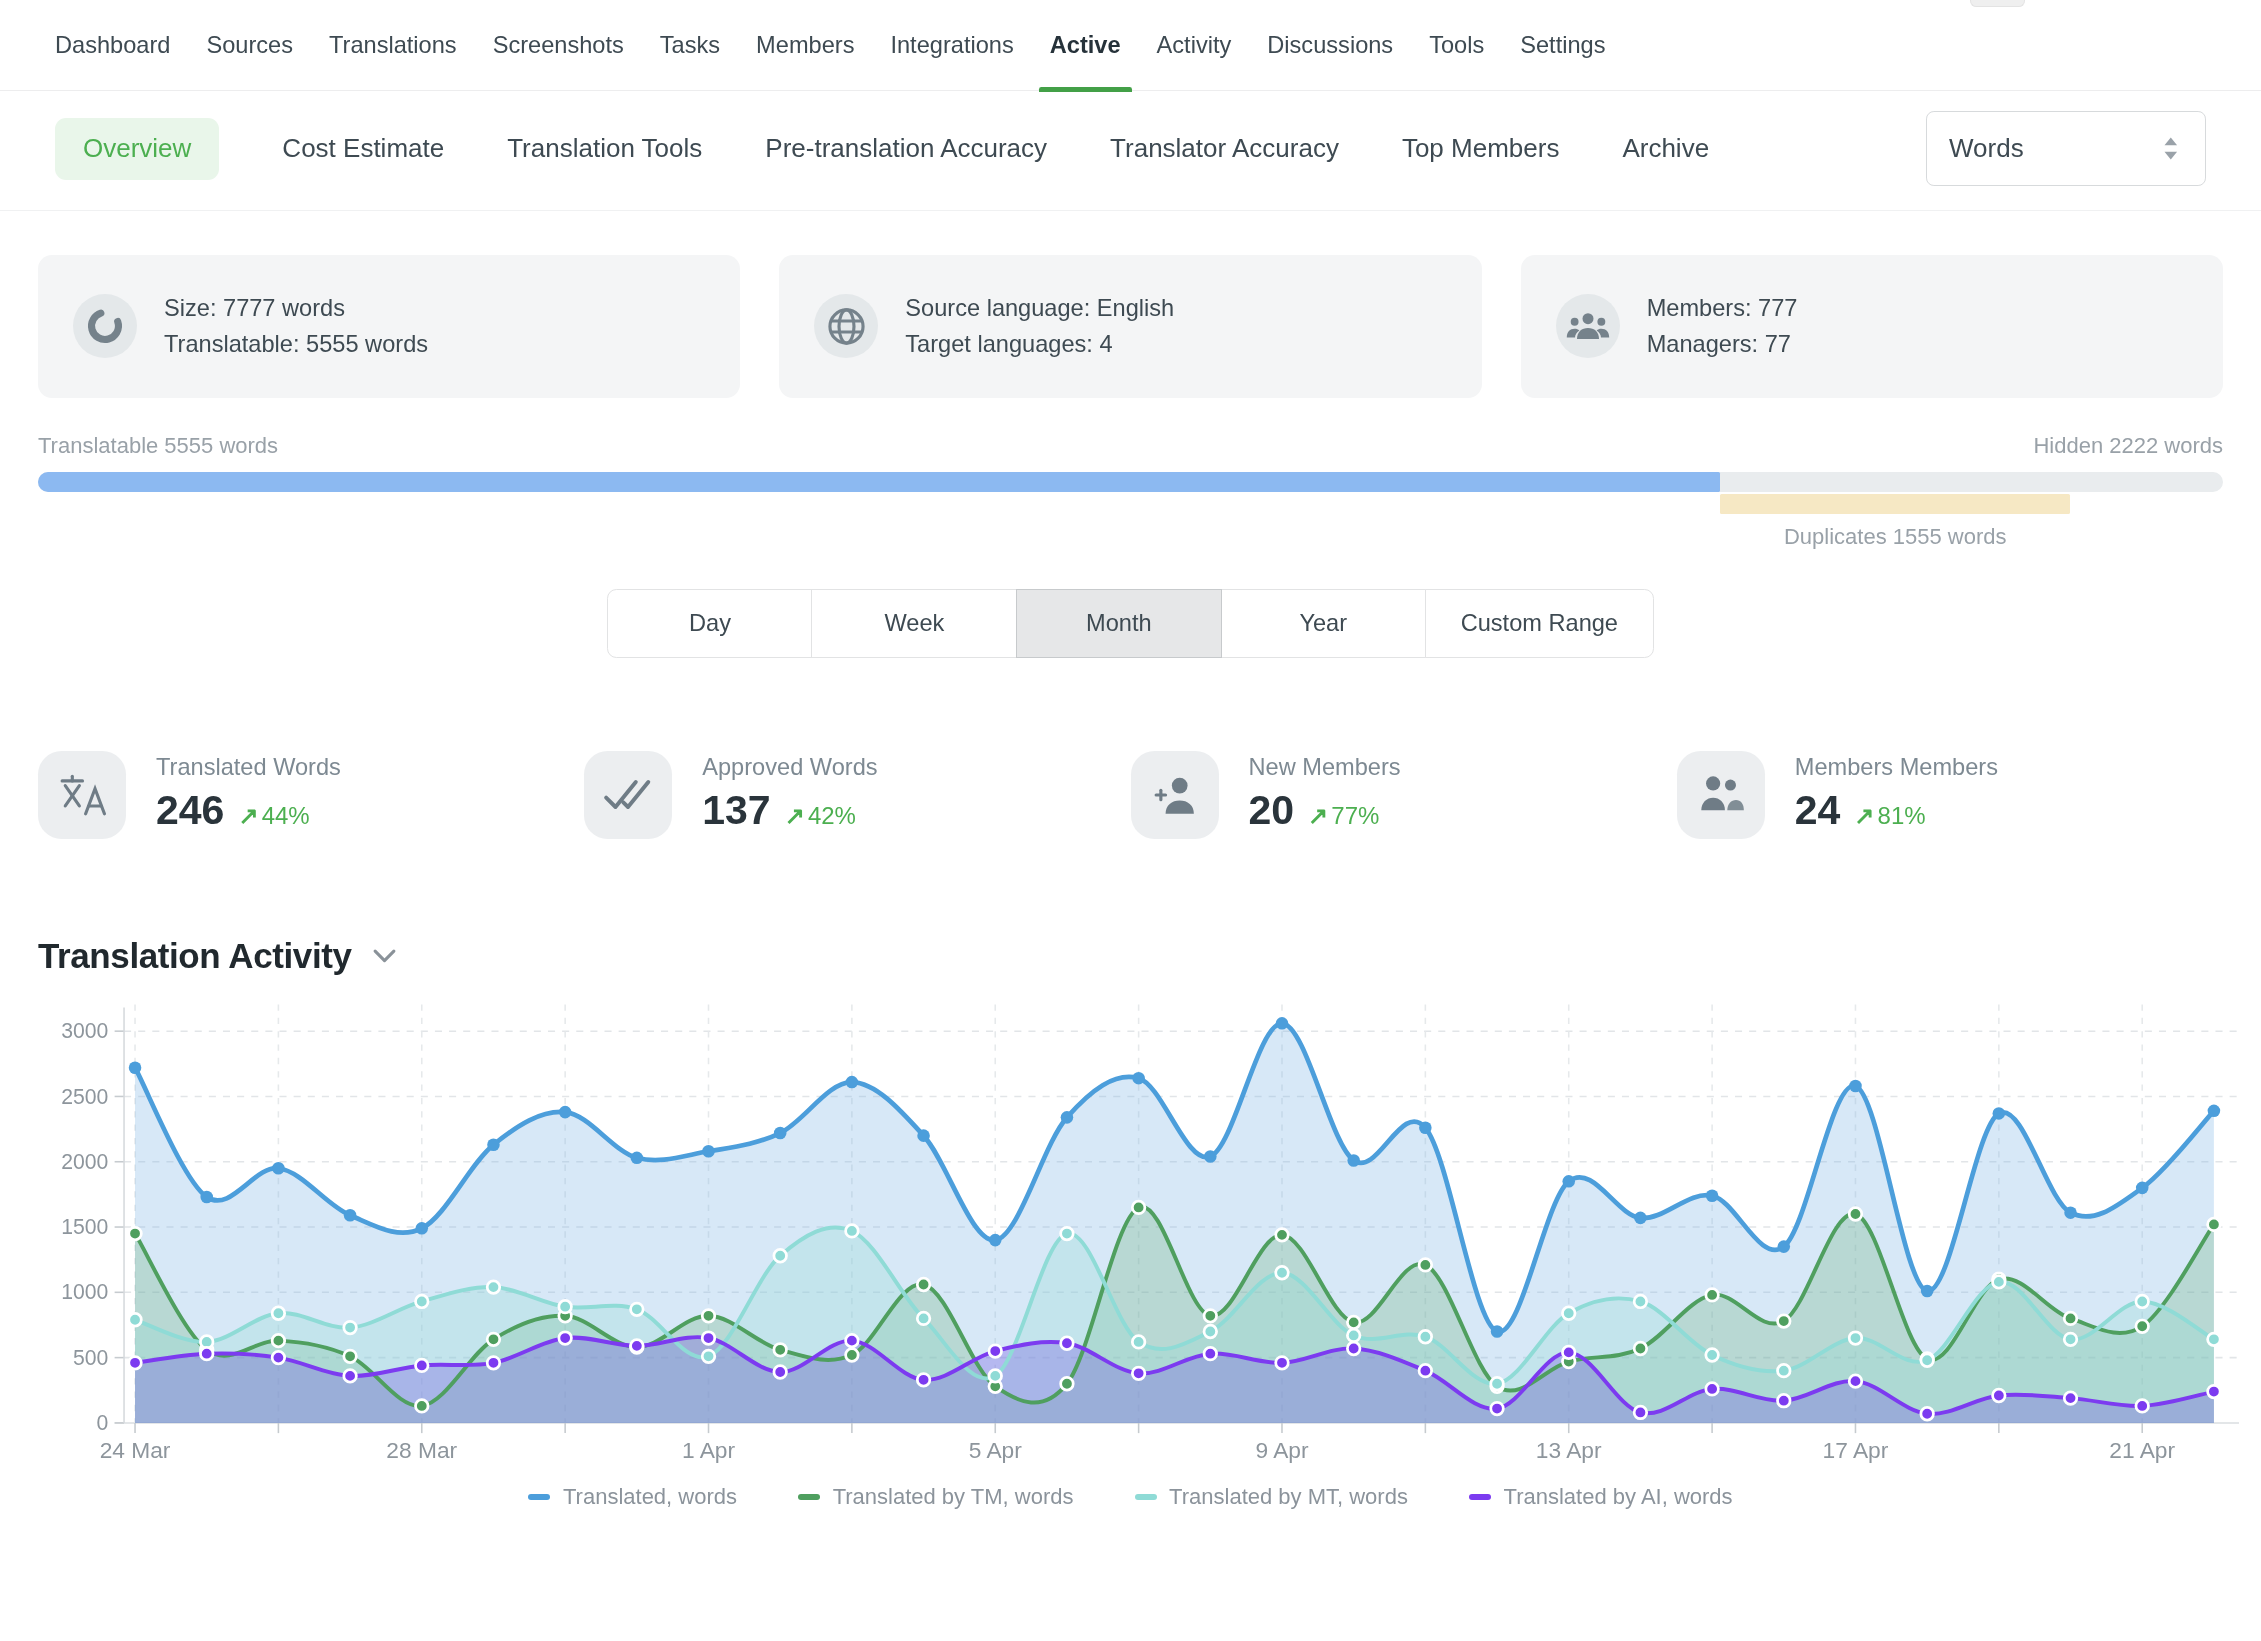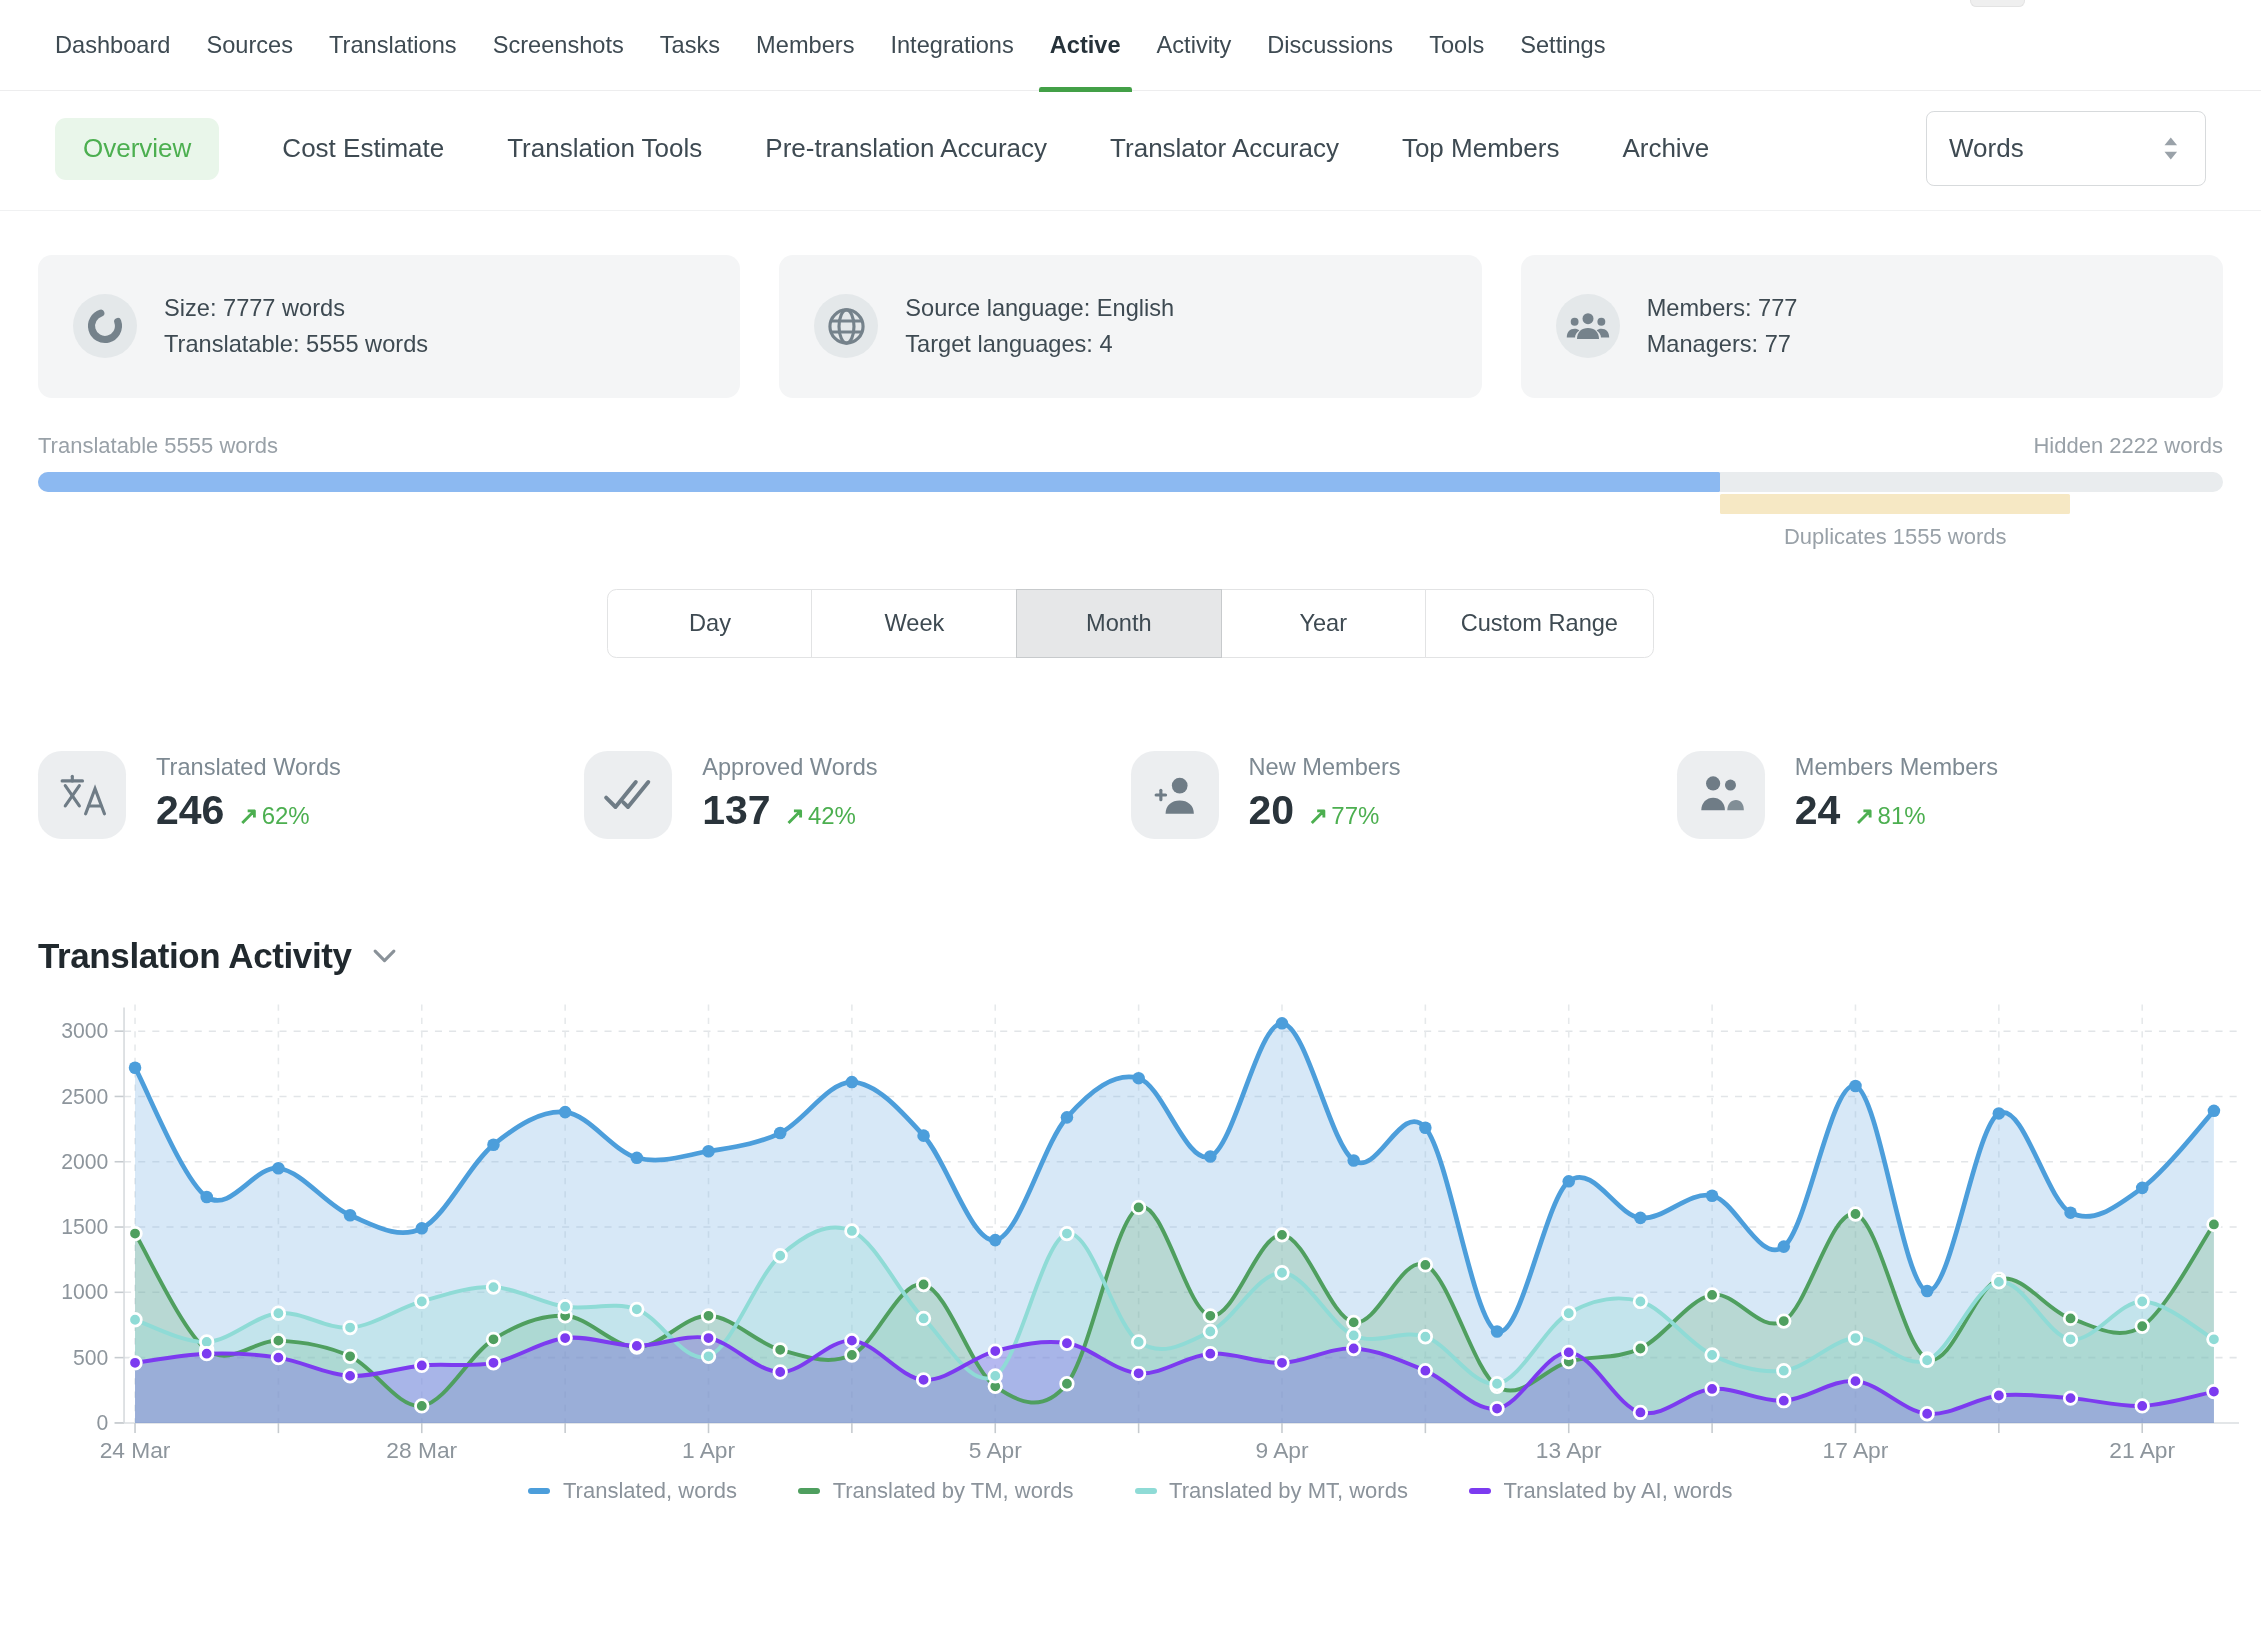--- a/index.html
+++ b/index.html
@@ -61,21 +61,21 @@
   .stat .slabel { font-size:23.6px; color:#7d8992; margin-top:3.1px; }
   .stat .srow { display:flex; align-items:baseline; gap:14px; margin-top:6.3px; }
   .stat .svalue { font-size:41px; font-weight:bold; color:#2a343b; }
   .stat .schange { font-size:24px; color:#4caf50; }
   .stat .schange .arr { font-weight:bold; margin-right:3.1px; }
 
   
   .chart-head { display:flex; align-items:center; gap:20.4px; margin:97px 38px 0 38px; }
   .chart-head h2 { font-size:35px; color:#21292e; letter-spacing:-0.4px; }
   .chart-box { margin-top:7.9px; }
-  .legend { display:flex; justify-content:center; gap:61px; margin-top:1px; }
+  .legend { display:flex; justify-content:center; gap:61px; margin-top:7px; }
   .legend .litem { display:flex; align-items:center; gap:12.6px; font-size:22px; color:#8b939b; }
   .legend .dash { width:22px; height:5.5px; border-radius:3.1px; display:inline-block; }
 </style>
 </head>
 <body>
 
 <nav class="topnav">
   <span class="item">Dashboard</span>
   <span class="item">Sources</span>
   <span class="item">Translations</span>
@@ -183,21 +183,21 @@
         <line x1="8" y1="16" x2="26" y2="42"></line>
           <line x1="26" y1="16" x2="8" y2="42"></line>
         <path d="M34 52 L46 20 L58 52"></path>
           <line x1="38" y1="42" x2="54" y2="42"></line>
       </svg>
     </span>
     <div>
       <div class="slabel">Translated Words</div>
       <div class="srow">
         <span class="svalue">246</span>
-        <span class="schange"><span class="arr">↗</span><span>62%</span></span>
+        <span class="schange"><span class="arr">↗</span><span>44%</span></span>
       </div>
     </div>
   </div>
   <div class="stat">
     <span class="sicon">
       <svg width="50" height="35" viewBox="0 0 64 44" fill="none" stroke="#6f7c86" stroke-width="5" stroke-linecap="round" stroke-linejoin="round">
         <polyline points="4,26 16,38 42,6"></polyline>
           <polyline points="26,32 32,38 58,6"></polyline>
       </svg>
     </span>

